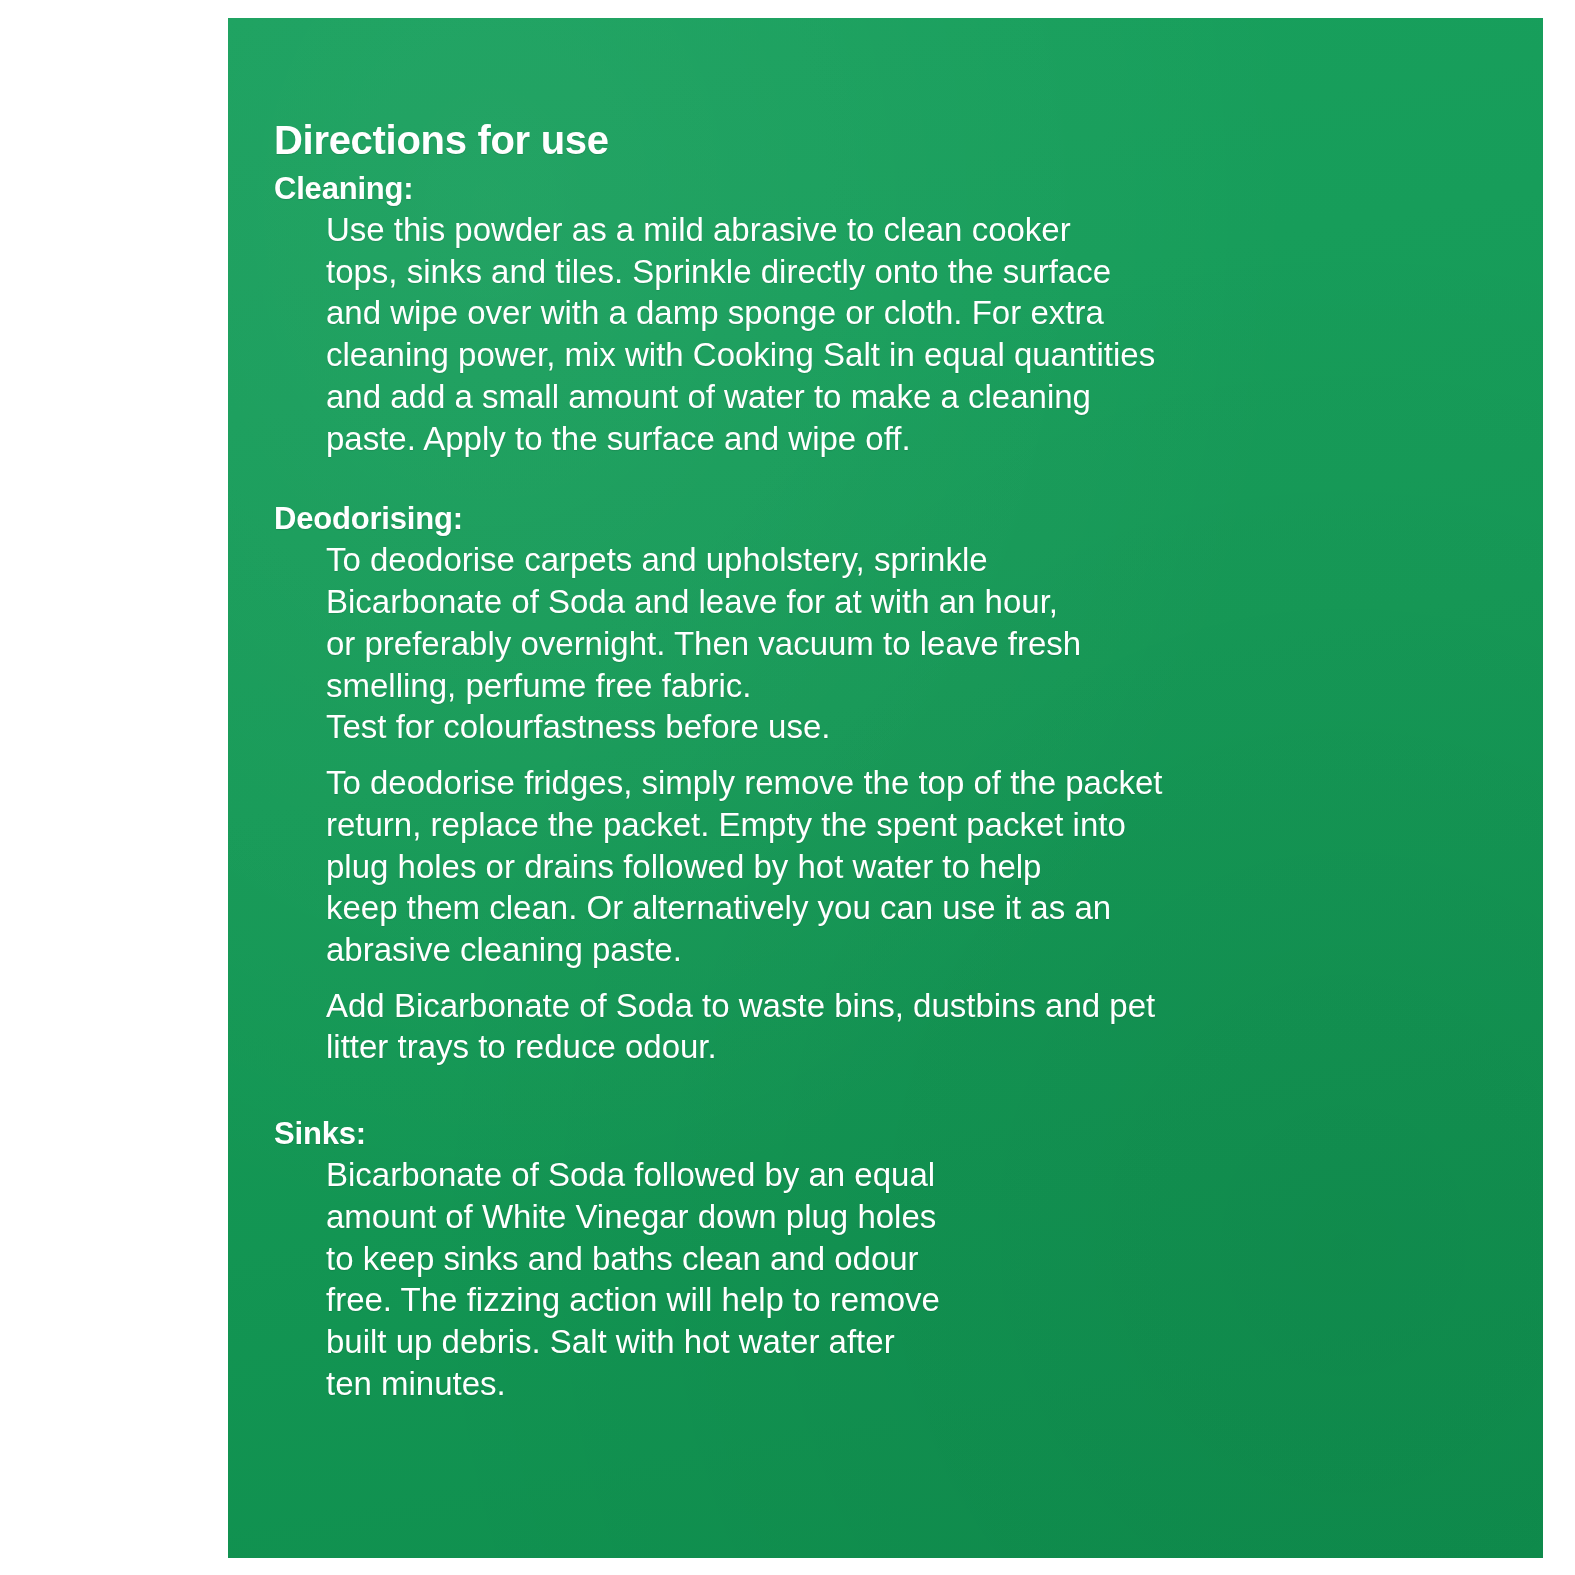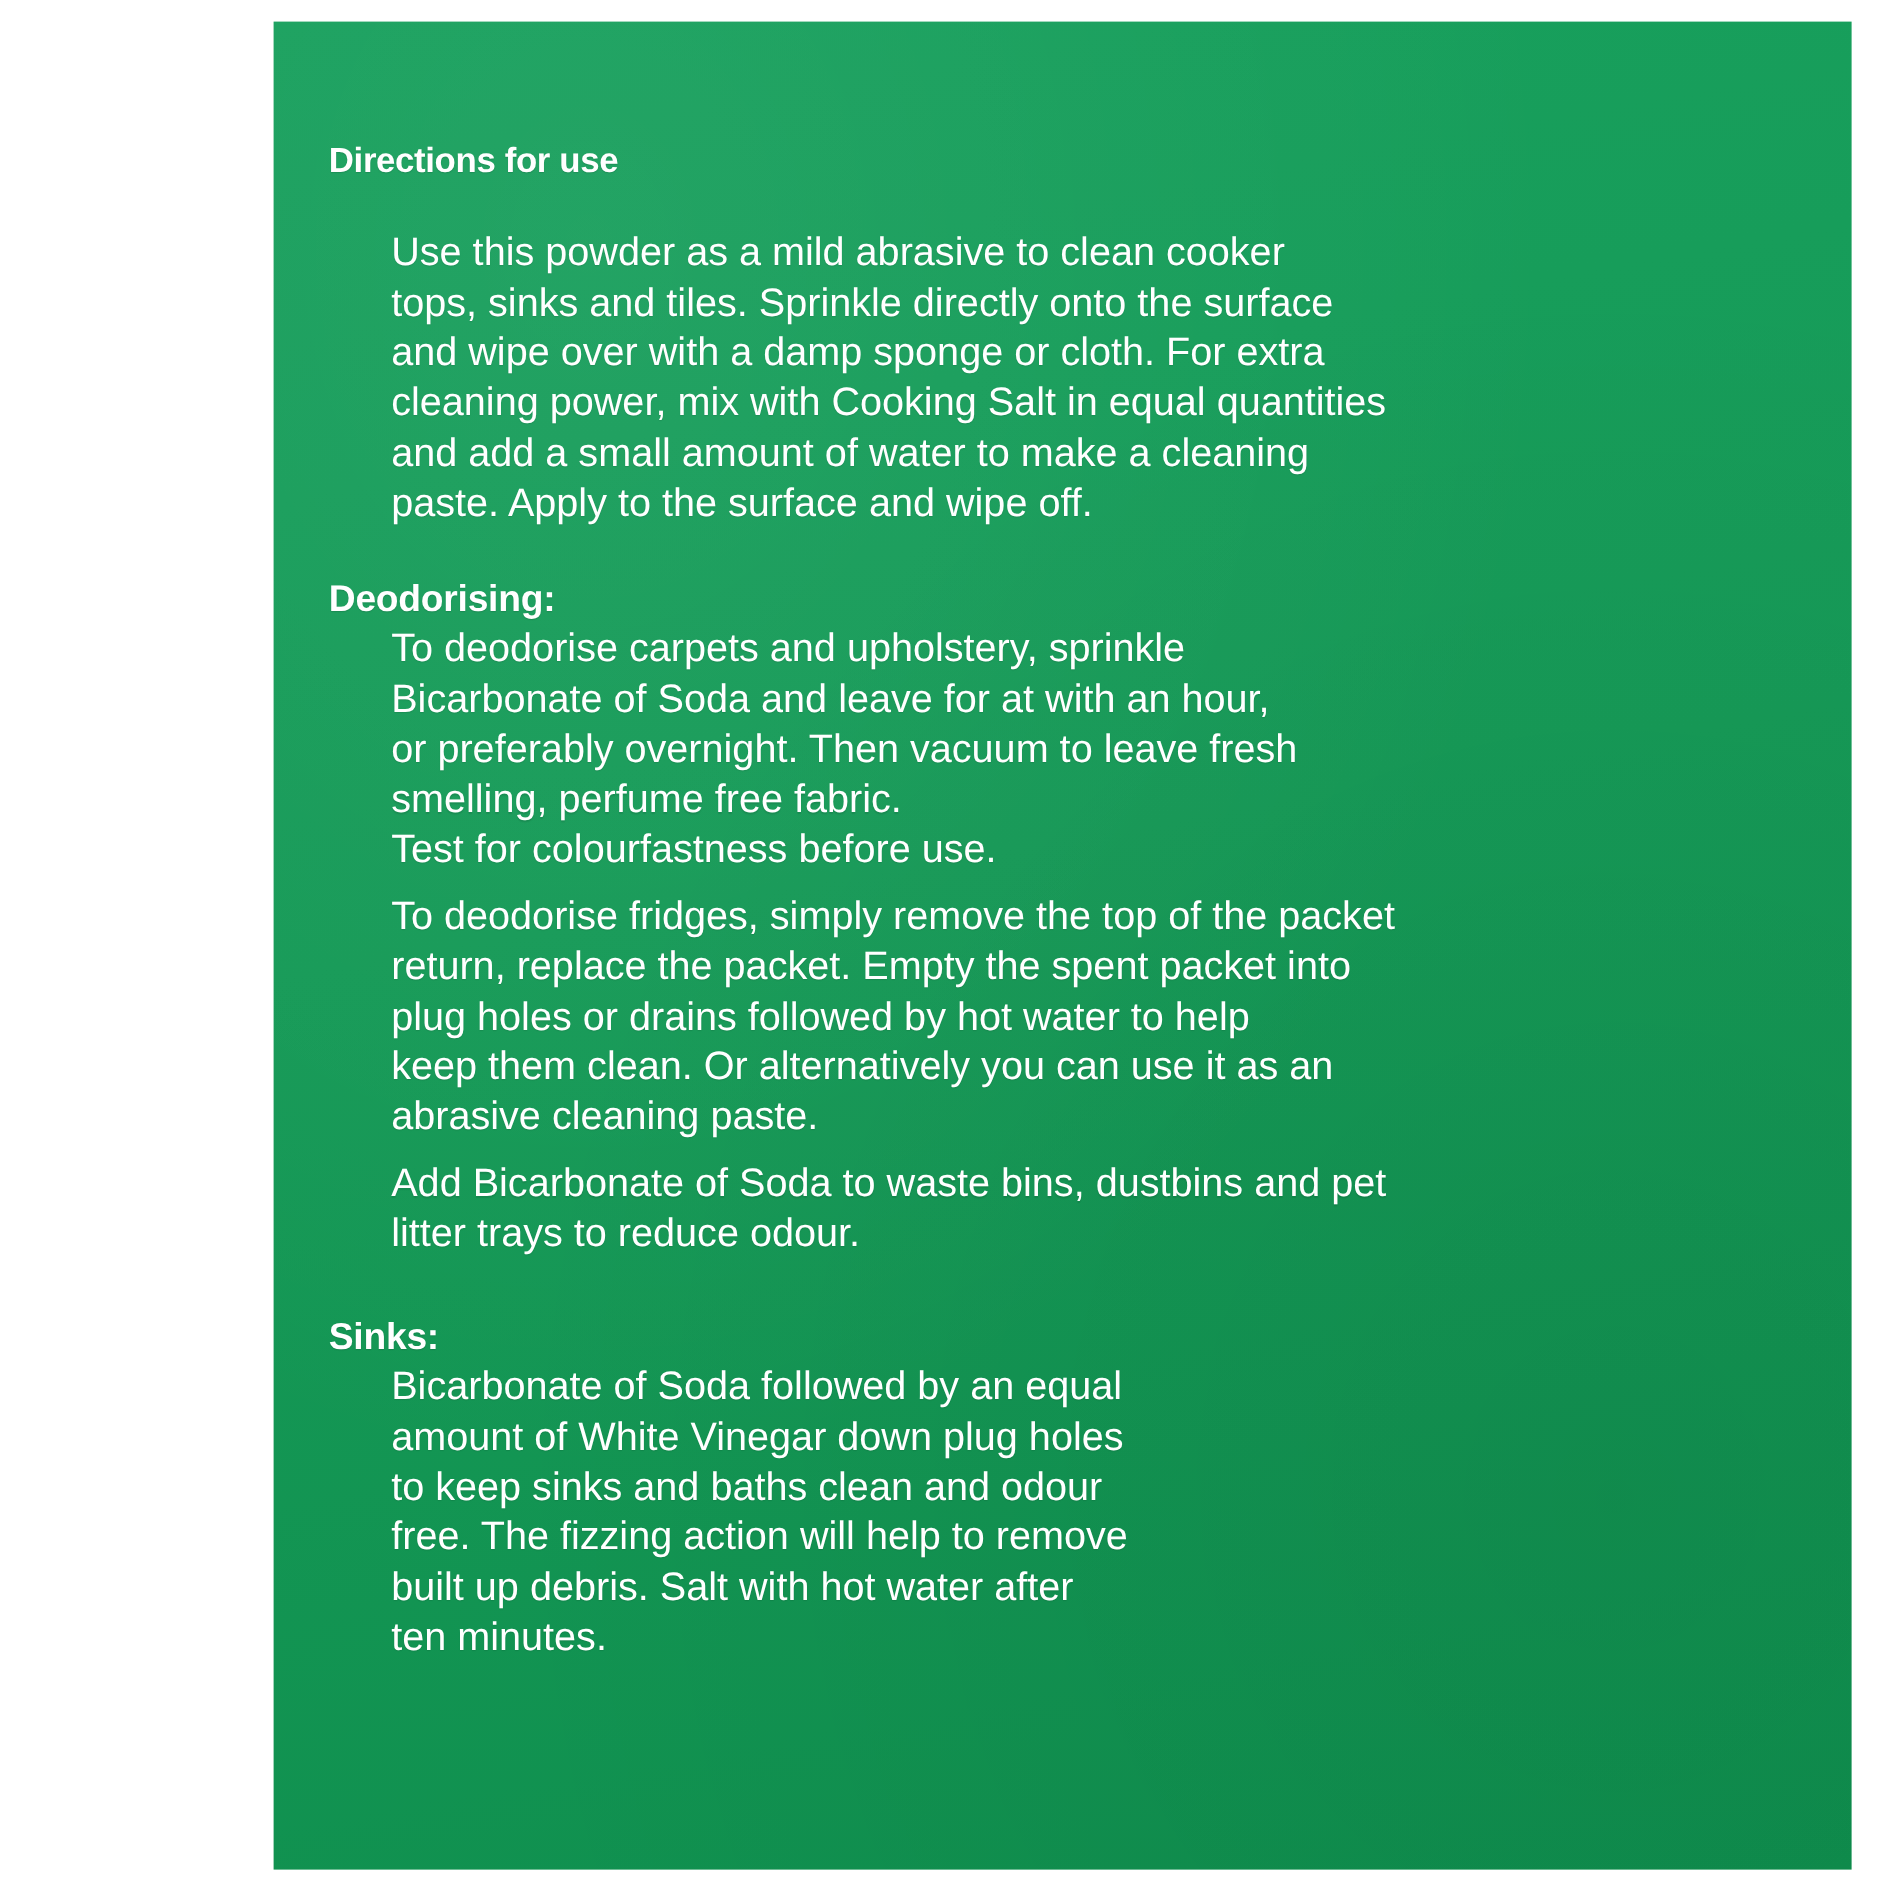--- a/index.html
+++ b/index.html
@@ -35,24 +35,24 @@
       radial-gradient(ellipse at 85% 80%, rgba(0,0,0,0.06), rgba(0,0,0,0) 60%);
     pointer-events: none;
   }
   .content {
     position: relative;
     z-index: 2;
     padding: 100px 40px 0 46px;
     color: #ffffff;
   }
   .title {
-    font-size: 29px;
+    font-size: 40px;
     font-weight: bold;
     letter-spacing: -0.3px;
-    margin: 0 0 38px 0;
+    margin: 0 0 8px 0;
     text-shadow: 0 1px 1px rgba(0,0,0,0.13);
   }
   .sec-head {
     font-size: 31px;
     font-weight: bold;
     margin: 0 0 2px 0;
     letter-spacing: -0.2px;
     text-shadow: 0 1px 1px rgba(0,0,0,0.13);
   }
   .sec-head.spaced {
@@ -78,20 +78,21 @@
 </style>
 </head>
 <body>
 
 <div class="page">
   <div class="panel">
     <div class="content">
 
       <h1 class="title">Directions for use</h1>
 
+      <h2 class="sec-head">Cleaning:</h2>
       <div class="body-block">
         <span class="ln">Use this powder as a mild abrasive to clean cooker</span>
         <span class="ln">tops, sinks and tiles. Sprinkle directly onto the surface</span>
         <span class="ln">and wipe over with a damp sponge or cloth. For extra</span>
         <span class="ln">cleaning power, mix with Cooking Salt in equal quantities</span>
         <span class="ln">and add a small amount of water to make a cleaning</span>
         <span class="ln">paste. Apply to the surface and wipe off.</span>
       </div>
 
       <h2 class="sec-head spaced">Deodorising:</h2>

